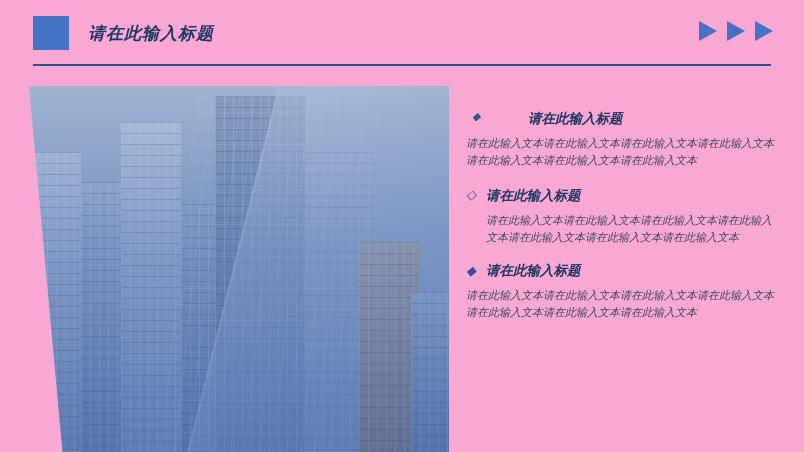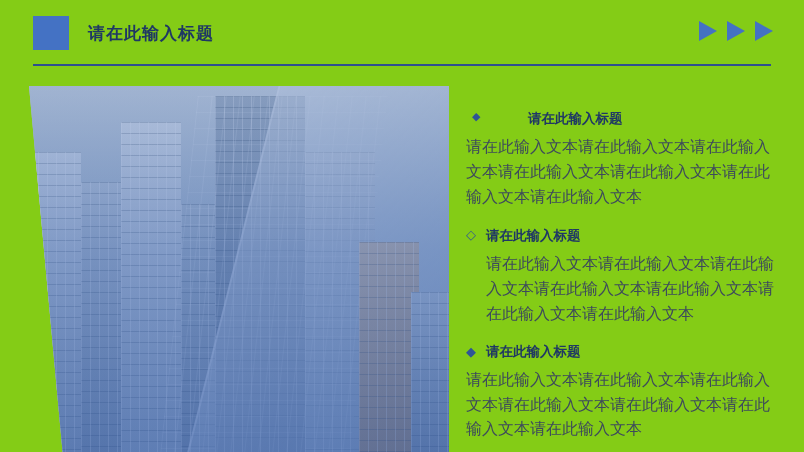--- a/index.html
+++ b/index.html
@@ -7,22 +7,23 @@
     padding: 0;
     background: #ffffff;
   }
   body {
     font-family: "Liberation Sans", sans-serif;
   }
   .slide {
     position: relative;
     width: 804px;
     height: 452px;
-    background: #84cc16;
+    background: #f9a8d4;
     overflow: hidden;
+    font-style: italic;
   }
 
   
   .header {
     position: absolute;
     left: 0;
     top: 0;
     width: 804px;
     height: 66px;
   }
@@ -159,21 +160,21 @@
     color: #2f5597;
   }
   .block h3 {
     margin: 0;
     font-size: 13.5px;
     font-weight: bold;
     color: #1f3864;
   }
   .block p {
     margin: 7px 0 0 0;
-    font-size: 16px;
+    font-size: 11px;
     line-height: 1.55;
     color: #3d4a5c;
   }
 
   
   #block1 { margin-bottom: 18px; }
   #block1 .bullet { left: 6px; top: 1px; font-size: 11px; color: #2f5597; }
   #block1 h3 { margin-left: 62px; }
   #block1 p { margin-left: 0px; }
 

